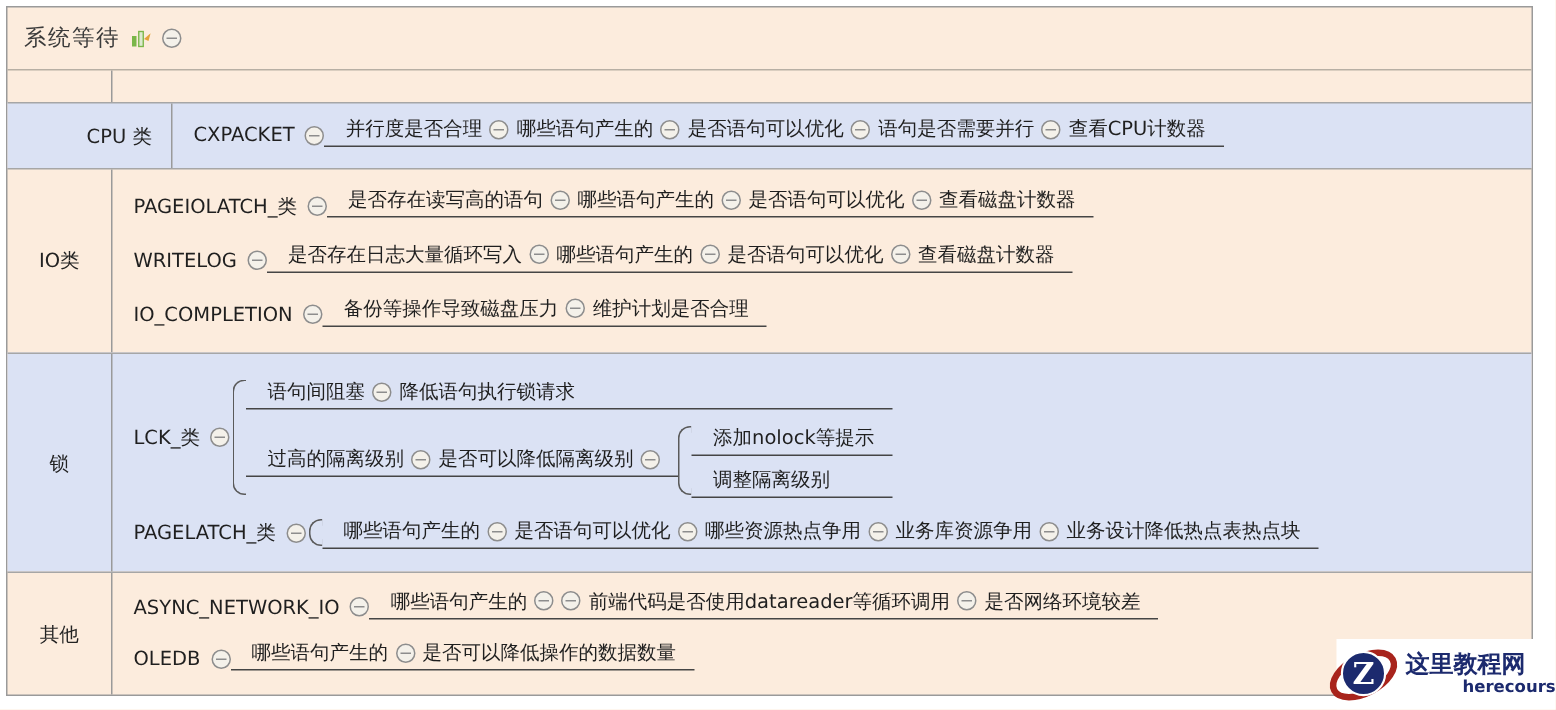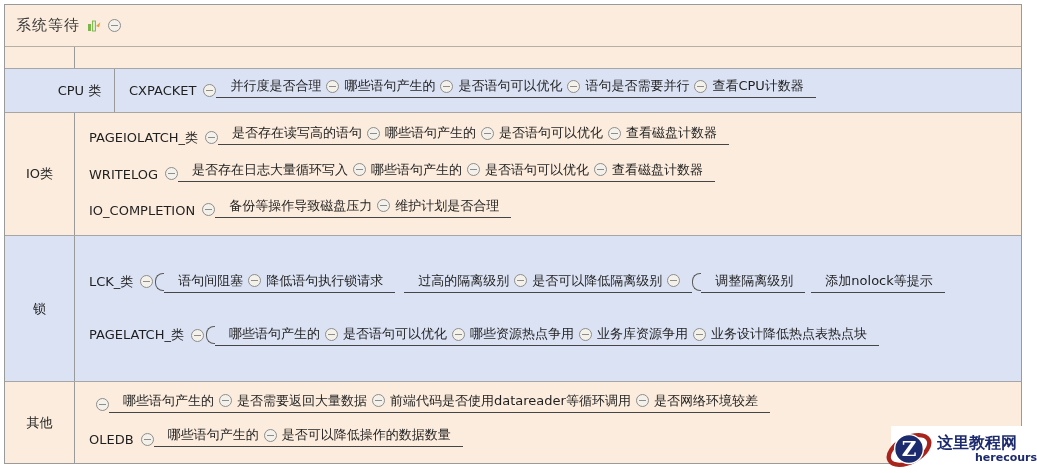--- a/index.html
+++ b/index.html
@@ -59,21 +59,21 @@
     padding:1px 12px 2px 14px;
     margin-bottom:7px;
     font-size:13px;color:#1f1f1f;white-space:nowrap;
   }
   .kid{white-space:nowrap;}
   .bracket{
     width:9px;flex:none;align-self:stretch;box-sizing:border-box;
     border:1px solid #5a5a5a;border-right:none;
     border-radius:8px 0 0 8px;margin:2px 0;
   }
-  .bcol{display:flex;gap:9px;justify-content:center;}
+  .bcol{display:flex;flex-direction:column;gap:9px;justify-content:center;}
   .bcol .kids{margin-bottom:0;}
   .subrow{display:flex;align-items:center;}
   .bcol .bcol{gap:6px;}
   
   .watermark{
     position:absolute;right:0;bottom:0;width:146px;height:47px;
     background:#ffffff;display:flex;align-items:center;gap:4px;z-index:5;
   }
   .logo{flex:none;margin-left:-6px;}
   .wm-text{display:flex;flex-direction:column;line-height:1.15;}
@@ -181,24 +181,24 @@
           <div class="subrow">
             <div class="kids">
               <span class="kid">过高的隔离级别</span>
               <span class="micon"></span>
               <span class="kid">是否可以降低隔离级别</span>
               <span class="micon"></span>
             </div>
             <div class="bracket"></div>
             <div class="bcol">
               <div class="kids">
-                <span class="kid">调整隔离级别</span>
+                <span class="kid">添加nolock等提示</span>
               </div>
               <div class="kids">
-                <span class="kid">添加nolock等提示</span>
+                <span class="kid">调整隔离级别</span>
               </div>
             </div>
           </div>
         </div>
       </div>
 
       <div class="branch multi">
         <span class="p-label">PAGELATCH_类</span>
         <span class="micon"></span>
         <div class="bracket"></div>
@@ -217,25 +217,25 @@
         </div>
       </div>
 
     </div>
   </div>
 
   <div class="section sec-other">
     <div class="cat-cell">其他</div>
     <div class="content">
       <div class="branch">
-        <span class="micon"></span>
-        <div class="kids">
-          <span class="kid">哪些语句产生的</span>
-          <span class="micon"></span>
-          <span class="kid">是否需要返回大量数据</span>
+        <span class="p-label">ASYNC_NETWORK_IO</span>
+        <span class="micon"></span>
+        <div class="kids">
+          <span class="kid">哪些语句产生的</span>
+          <span class="micon"></span>
           <span class="micon"></span>
           <span class="kid">前端代码是否使用datareader等循环调用</span>
           <span class="micon"></span>
           <span class="kid">是否网络环境较差</span>
         </div>
       </div>
       <div class="branch">
         <span class="p-label">OLEDB</span>
         <span class="micon"></span>
         <div class="kids">

